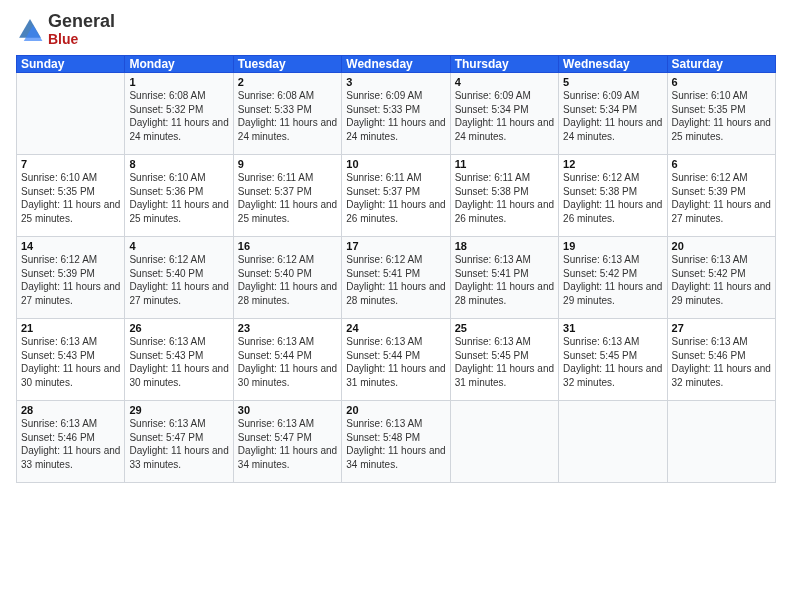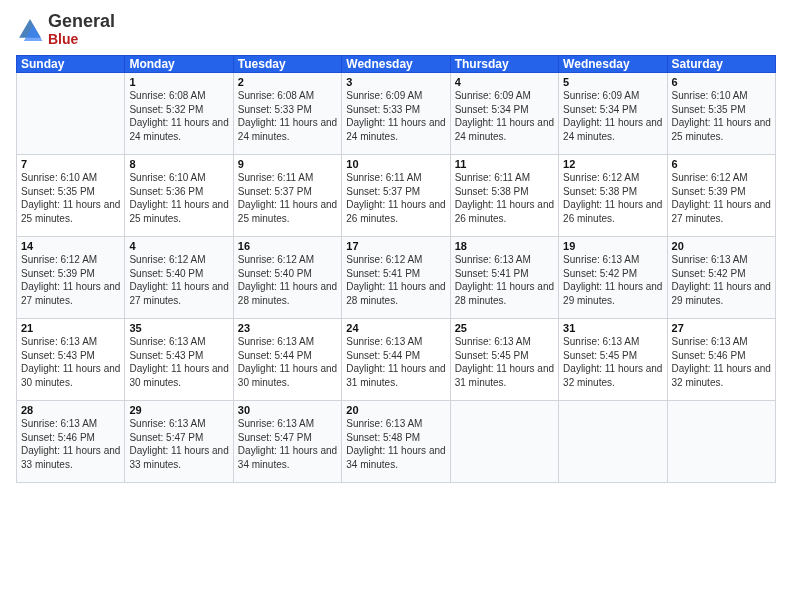--- a/index.html
+++ b/index.html
@@ -257,21 +257,21 @@
           </td>
         </tr>
         <tr>
           <td>
             <span class="day-number">21</span>
             <div class="cell-text" style="white-space: pre-line;">Sunrise: 6:13 AM
 Sunset: 5:43 PM
 Daylight: 11 hours and 30 minutes.</div>
           </td>
           <td>
-            <span class="day-number">35</span>
+            <span class="day-number">26</span>
             <div class="cell-text" style="white-space: pre-line;">Sunrise: 6:13 AM
 Sunset: 5:43 PM
 Daylight: 11 hours and 30 minutes.</div>
           </td>
           <td>
             <span class="day-number">23</span>
             <div class="cell-text" style="white-space: pre-line;">Sunrise: 6:13 AM
 Sunset: 5:44 PM
 Daylight: 11 hours and 30 minutes.</div>
           </td>

